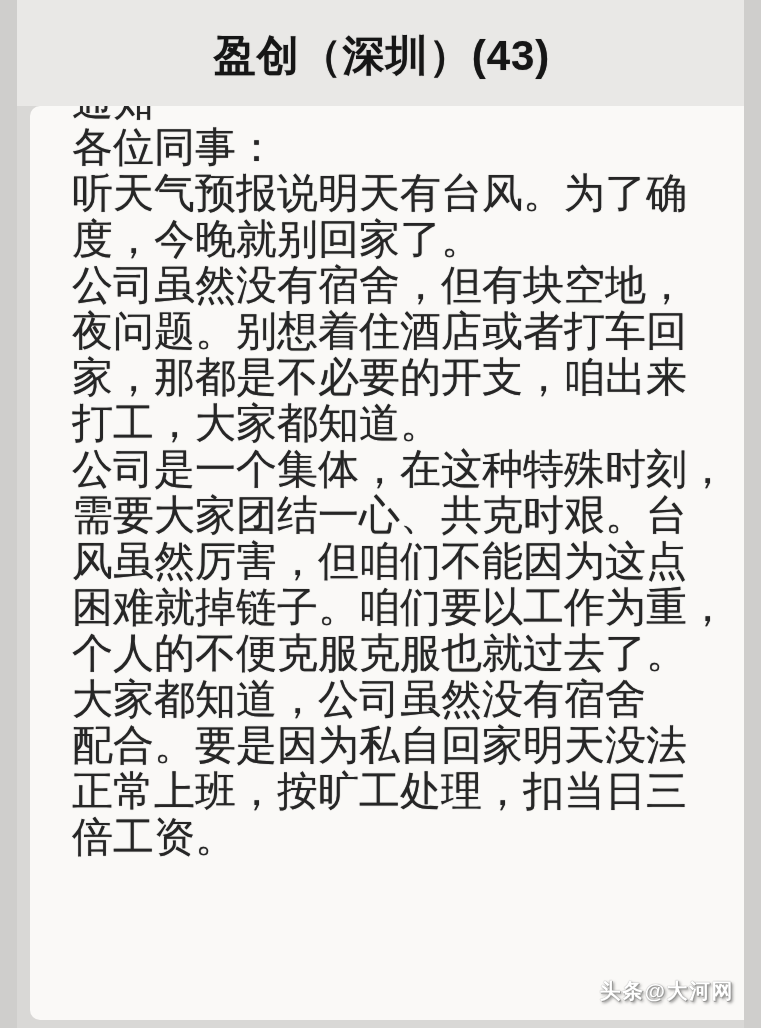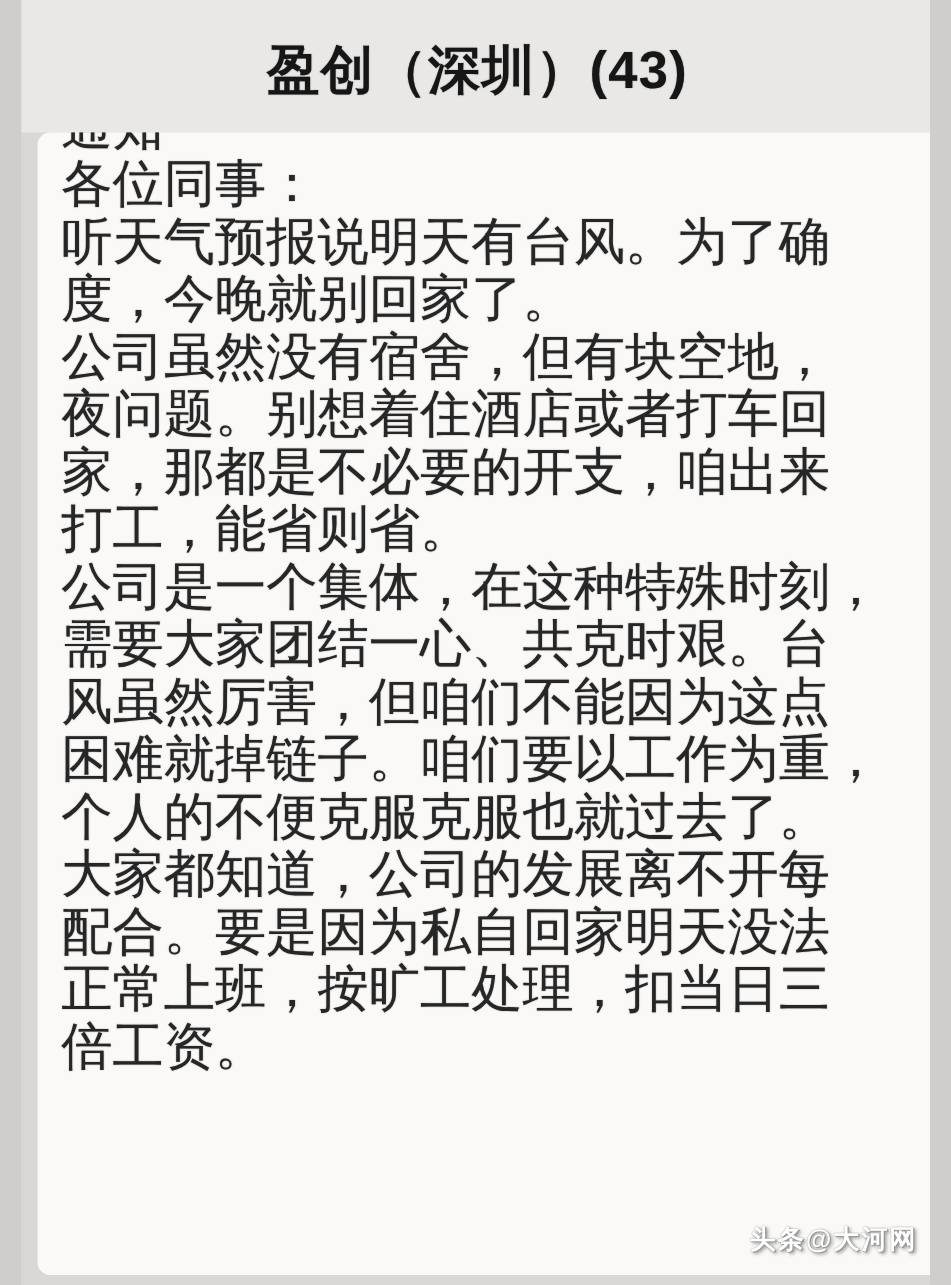--- a/index.html
+++ b/index.html
@@ -47,21 +47,21 @@
   
   .notice-card {
     position: absolute;
     top: 106px;
     left: 13px;
     right: 0;
     bottom: 8px;
     background: #faf9f7;
     border-radius: 10px 0 0 10px;
     overflow: hidden;
-    padding-left: 19px;
+    padding-left: 42px;
     box-sizing: border-box;
   }
   .notice-line {
     font-size: 41px;
     line-height: 46px;
     font-weight: 500;
     color: #262626;
     letter-spacing: 0;
     white-space: nowrap;
     text-shadow: 0 0 1px rgba(45,45,45,.65);
@@ -91,27 +91,27 @@
   </header>
 
   <div class="notice-card">
     <div class="notice-line clipped">通知</div>
     <div class="notice-line">各位同事：</div>
     <div class="notice-line">听天气预报说明天有台风。为了确</div>
     <div class="notice-line">度，今晚就别回家了。</div>
     <div class="notice-line">公司虽然没有宿舍，但有块空地，</div>
     <div class="notice-line">夜问题。别想着住酒店或者打车回</div>
     <div class="notice-line">家，那都是不必要的开支，咱出来</div>
-    <div class="notice-line">打工，能省则省。</div>
+    <div class="notice-line">打工，大家都知道。</div>
     <div class="notice-line">公司是一个集体，在这种特殊时刻，</div>
     <div class="notice-line">需要大家团结一心、共克时艰。台</div>
     <div class="notice-line">风虽然厉害，但咱们不能因为这点</div>
     <div class="notice-line">困难就掉链子。咱们要以工作为重，</div>
     <div class="notice-line">个人的不便克服克服也就过去了。</div>
-    <div class="notice-line">大家都知道，公司的发展离不开每</div>
+    <div class="notice-line">大家都知道，公司虽然没有宿舍</div>
     <div class="notice-line">配合。要是因为私自回家明天没法</div>
     <div class="notice-line">正常上班，按旷工处理，扣当日三</div>
     <div class="notice-line">倍工资。</div>
   </div>
 
   <div class="watermark">头条@大河网</div>
 
 </div>
 
 </body></html>

